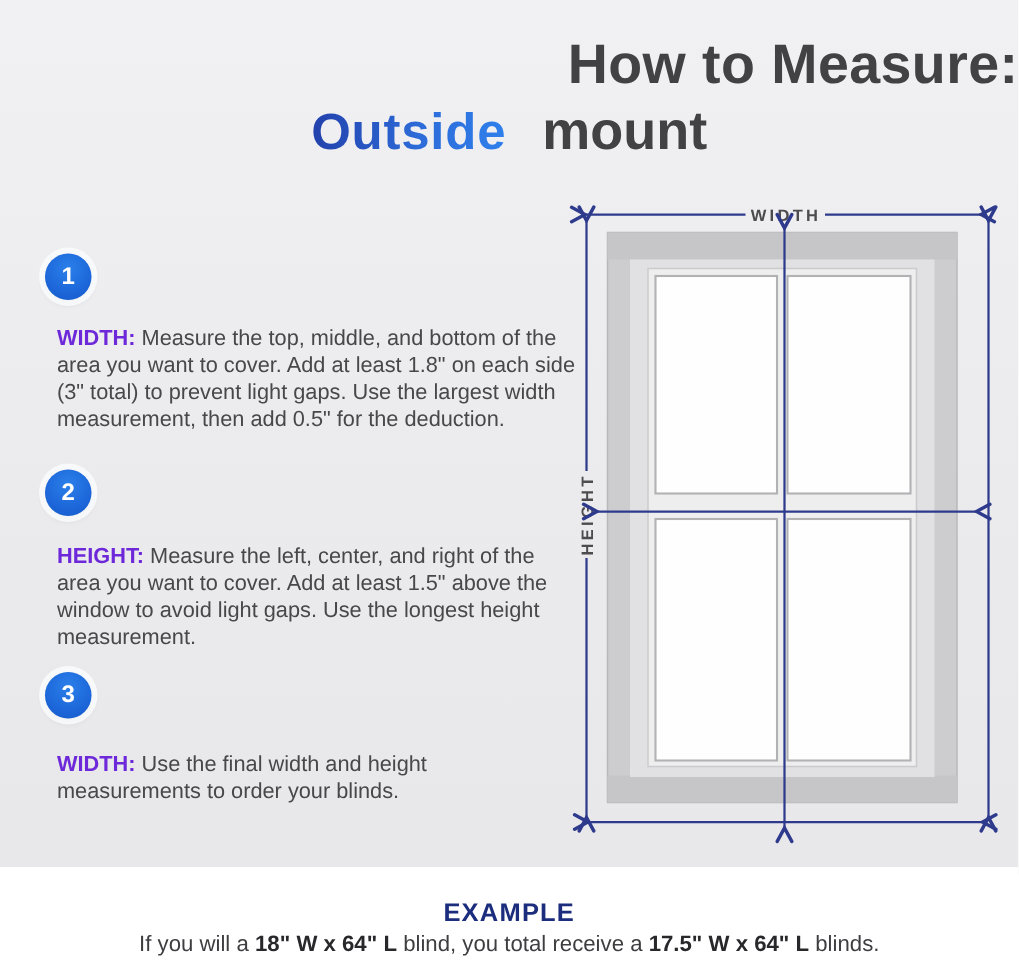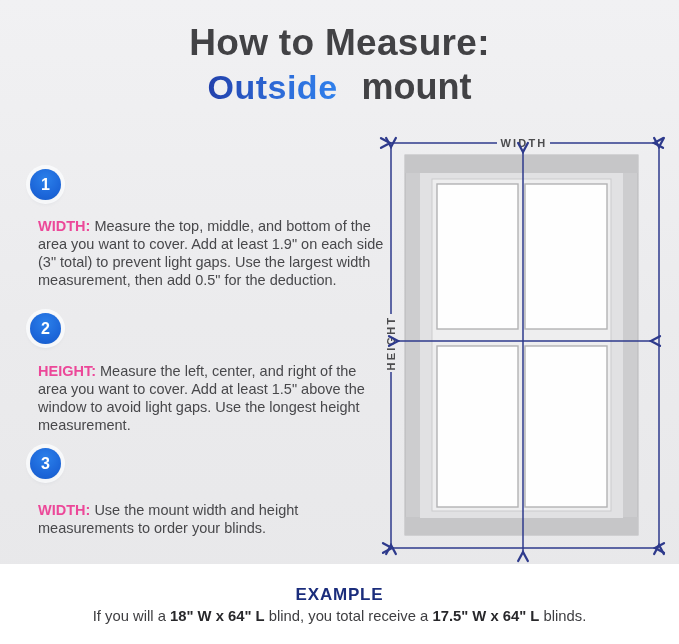--- a/index.html
+++ b/index.html
@@ -9,21 +9,21 @@
     background:#ffffff;
     font-family:"Liberation Sans", sans-serif;
     -webkit-font-smoothing:antialiased;
   }
   .gray-bg{
     position:absolute;left:0;top:0;width:679px;height:583px;
     background:linear-gradient(180deg,#f1f1f3 0%,#ebebed 55%,#e8e8ea 100%);
   }
   
   .title{position:absolute;left:0;top:22px;width:679px;text-align:center;line-height:1.15;}
-  .title-line1{font-size:37px;font-weight:700;color:#424245;letter-spacing:.3px;}
+  .title-line1{font-size:37px;font-weight:700;color:#424245;letter-spacing:.3px;text-align:right;}
   .title-line2{margin-top:1px;font-size:36px;font-weight:700;color:#424245;}
   .title-highlight{
     font-size:34px;font-weight:800;letter-spacing:.5px;
     background:linear-gradient(90deg,#2240ab 0%,#2d6bd8 55%,#2f80ec 100%);
     -webkit-background-clip:text;background-clip:text;color:transparent;
   }
   .title-suffix{margin-left:24px;}
   
   .badge{
     position:absolute;left:30px;width:31px;height:31px;border-radius:50%;
@@ -31,31 +31,31 @@
     color:#ffffff;font-size:16px;font-weight:700;
     display:flex;align-items:center;justify-content:center;
     box-shadow:0 0 0 4px rgba(250,251,253,.85),0 2px 5px rgba(70,90,120,.25);
   }
   .badge-1{top:169px;} .badge-2{top:313px;} .badge-3{top:448px;}
   .step-text{
     position:absolute;left:38px;width:346px;
     font-size:14.5px;line-height:18.2px;color:#48484b;
   }
   .step-text-1{top:202px;} .step-text-2{top:347px;} .step-text-3{top:486px;}
-  .step-label{font-weight:700;color:#ec4899;}
+  .step-label{font-weight:700;color:#6d28d9;}
   
   .diagram-svg{position:absolute;left:0;top:0;width:679px;height:644px;}
   .arrow{stroke:#2e3a8c;stroke-width:1.5;fill:none;}
   .diag-label{
     font-family:"Liberation Sans", sans-serif;font-size:11px;font-weight:600;
     letter-spacing:2.2px;fill:#4c4c4e;
   }
   
   .footer{
-    position:absolute;left:0;top:564px;width:679px;height:61px;
+    position:absolute;left:0;top:578px;width:679px;height:61px;
     background:#ffffff;text-align:center;
   }
   .footer-heading{margin-top:21px;font-size:17px;font-weight:700;letter-spacing:.8px;color:#1b2d7c;}
   .footer-text{margin-top:3px;font-size:14.8px;color:#3e3e41;}
   .footer-text b{font-weight:700;color:#28282b;}
 </style>
 </head>
 <body>
 
 <div class="canvas">
@@ -66,37 +66,37 @@
     <div class="title-line2">
       <span class="title-highlight">Outside</span><span class="title-suffix">mount</span>
     </div>
   </div>
 
   <div class="badge badge-1">
       <span>1</span>
     </div>
   <p class="step-text step-text-1">
     <span class="step-label">WIDTH:</span>
-    <span>Measure the top, middle, and bottom of the area you want to cover. Add at least 1.9" on each side (3" total) to prevent light gaps. Use the largest width measurement, then add 0.5" for the deduction.</span>
+    <span>Measure the top, middle, and bottom of the area you want to cover. Add at least 1.8" on each side (3" total) to prevent light gaps. Use the largest width measurement, then add 0.5" for the deduction.</span>
   </p>
 
   <div class="badge badge-2">
       <span>2</span>
     </div>
   <p class="step-text step-text-2">
     <span class="step-label">HEIGHT:</span>
     <span>Measure the left, center, and right of the area you want to cover. Add at least 1.5" above the window to avoid light gaps. Use the longest height measurement.</span>
   </p>
 
   <div class="badge badge-3">
       <span>3</span>
     </div>
   <p class="step-text step-text-3">
     <span class="step-label">WIDTH:</span>
-    <span>Use the mount width and height measurements to order your blinds.</span>
+    <span>Use the final width and height measurements to order your blinds.</span>
   </p>
 
   <svg class="diagram-svg" viewBox="0 0 679 644">
     <defs>
       <marker id="ch" viewBox="0 0 10 10" refX="1.5" refY="5" markerWidth="8.5" markerHeight="8.5" orient="auto-start-reverse">
         <path d="M8.5 1.2 L1.5 5 L8.5 8.8" fill="none" stroke="#2e3a8c" stroke-width="1.8" stroke-linecap="round"></path>
       </marker>
     </defs>
 
     <g>

